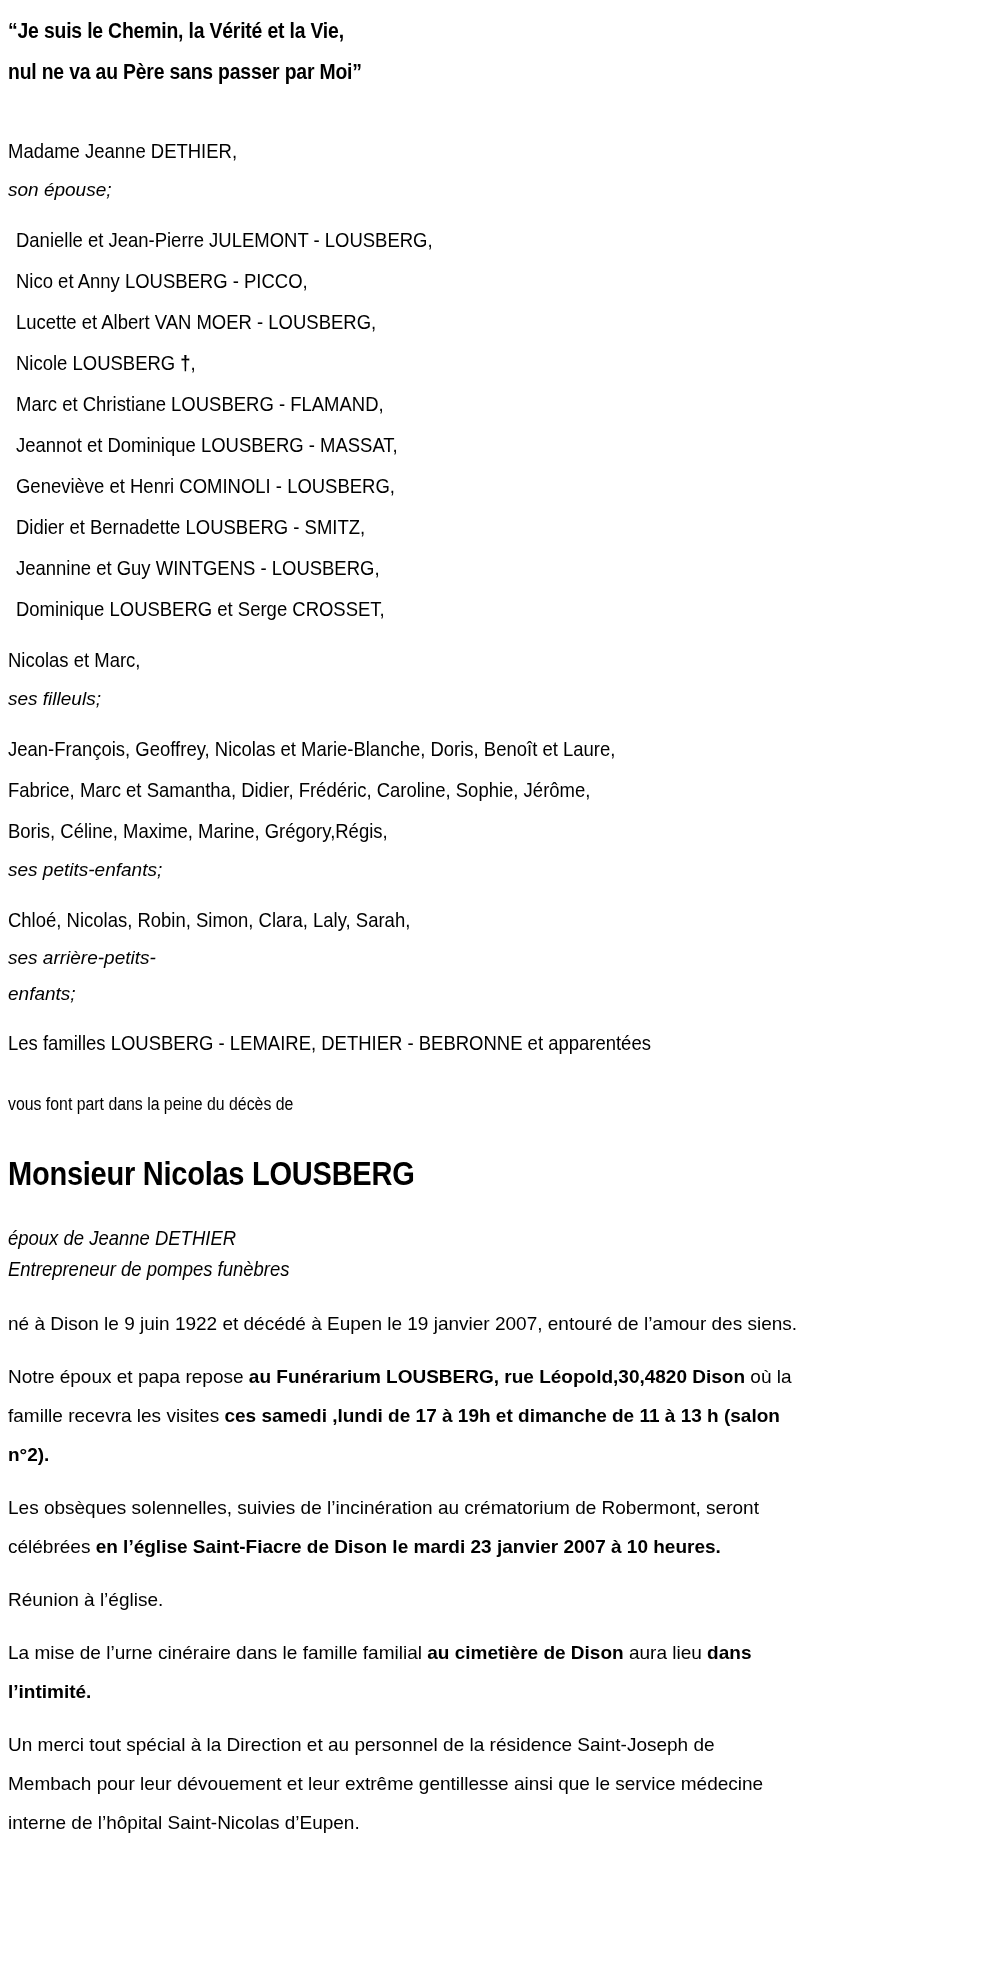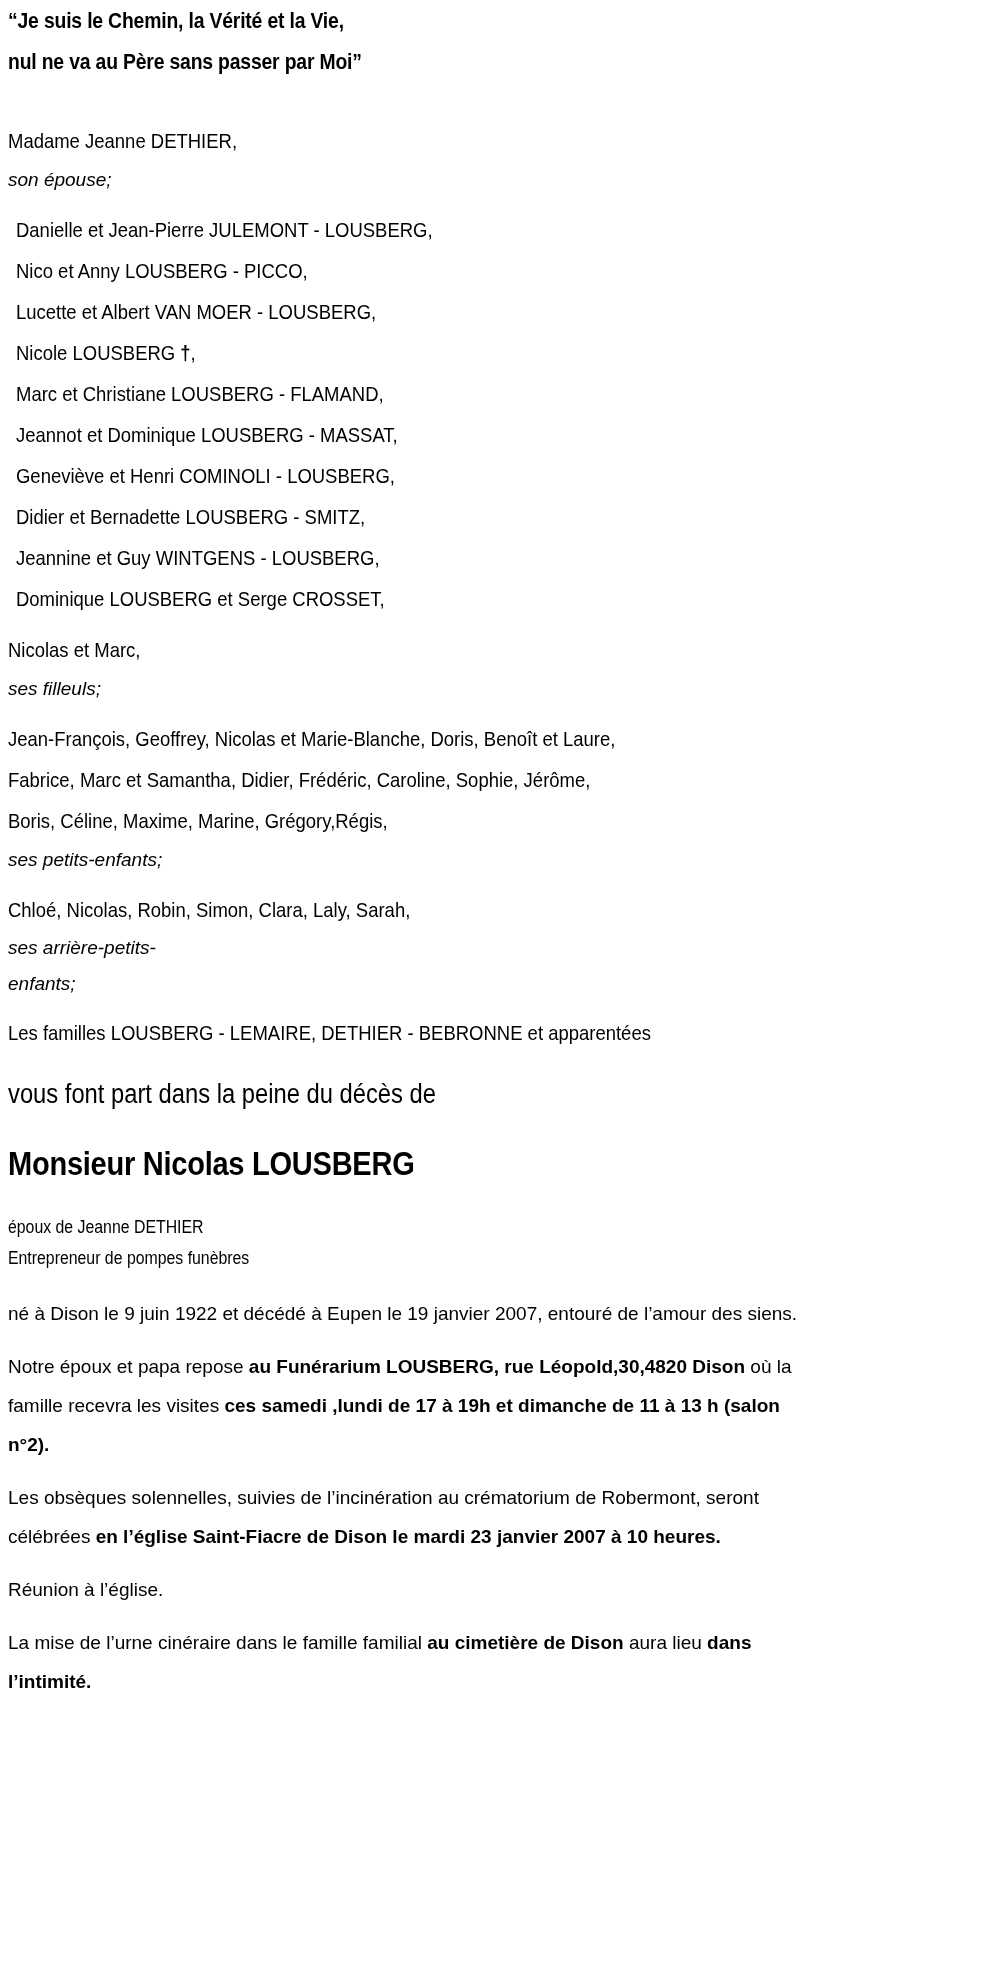--- a/index.html
+++ b/index.html
@@ -11,21 +11,21 @@
   body {
     width: 1000px;
     min-height: 1961px;
     font-family: "Liberation Sans", "DejaVu Sans", sans-serif;
     color: #000000;
     -webkit-font-smoothing: antialiased;
   }
   .page {
     width: 810px;
     box-sizing: border-box;
-    padding: 0 8px 18px 8px;
+    padding: 10px 8px 18px 8px;
   }
 
   
   .cond {
     display: inline-block;
     transform: scaleX(0.88);
     transform-origin: left center;
   }
 
   .quote-block {
@@ -77,27 +77,28 @@
   .deceased-name {
     font-size: 33px;
     font-weight: bold;
     line-height: 48px;
     letter-spacing: -0.3px;
     margin: 26px 0 24px 0;
     white-space: nowrap;
   }
 
   .detail-line {
-    font-size: 18px;
+    font-size: 21px;
     line-height: 31px;
     white-space: nowrap;
+    font-style: italic;
   }
 
   .announce {
-    font-size: 27px;
+    font-size: 18px;
     line-height: 39px;
     margin: 22px 0 0 0;
   }
 
   .wide-list {
     font-size: 21px;
     line-height: 41px;
   }
 </style>
 </head>
@@ -166,14 +167,15 @@
   <p class="para"><span>né à Dison le 9 juin 1922 et décédé à Eupen le 19 janvier 2007, entouré de l’amour des siens.</span></p>
 
   <p class="para"><span>Notre époux et papa repose </span><b>au Funérarium LOUSBERG, rue Léopold,30,4820 Dison</b><span> où la famille recevra les visites </span><b>ces samedi ,lundi de 17 à 19h et dimanche de 11 à 13 h (salon n°2).</b></p>
 
   <p class="para"><span>Les obsèques solennelles, suivies de l’incinération au crématorium de Robermont, seront célébrées </span><b>en l’église Saint-Fiacre de Dison le mardi 23 janvier 2007 à 10 heures.</b></p>
 
   <p class="para"><span>Réunion à l’église.</span></p>
 
   <p class="para"><span>La mise de l’urne cinéraire dans le famille familial </span><b>au cimetière de Dison</b><span> aura lieu </span><b>dans l’intimité.</b></p>
 
+  <p class="para"><span>Un merci tout spécial à la Direction et au personnel de la résidence Saint-Joseph de Membach pour leur dévouement et leur extrême gentillesse ainsi que le service médecine interne de l’hôpital Saint-Nicolas d’Eupen.</span></p>
 
 </div>
 
 </body></html>

